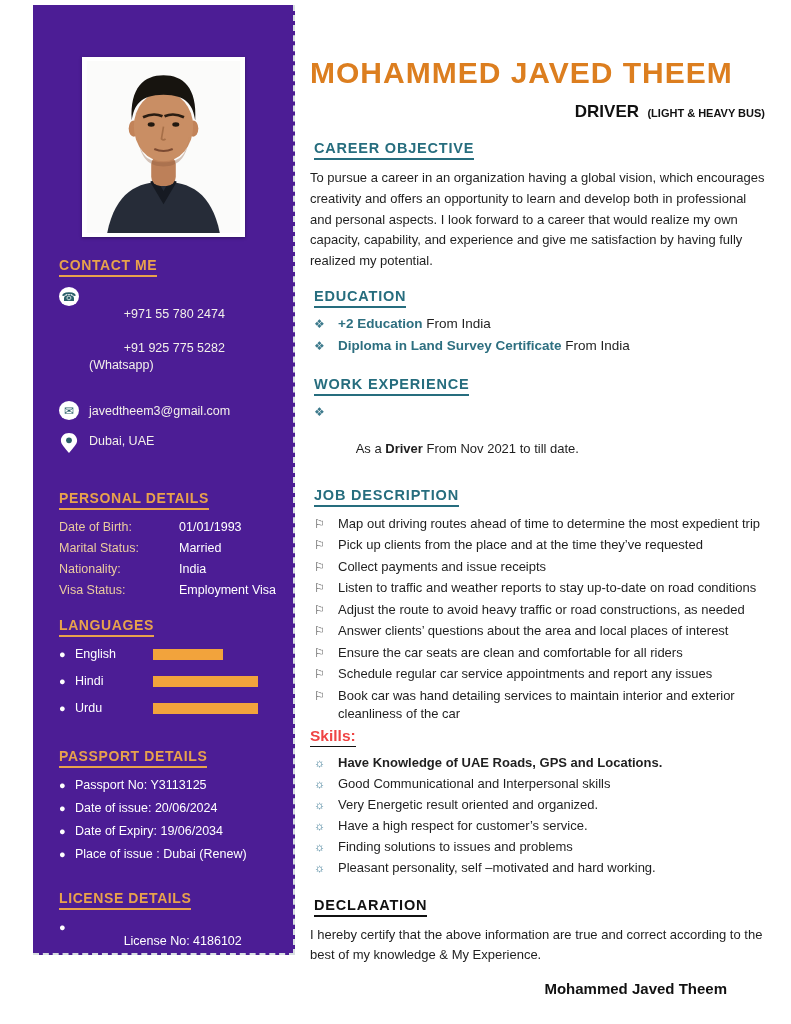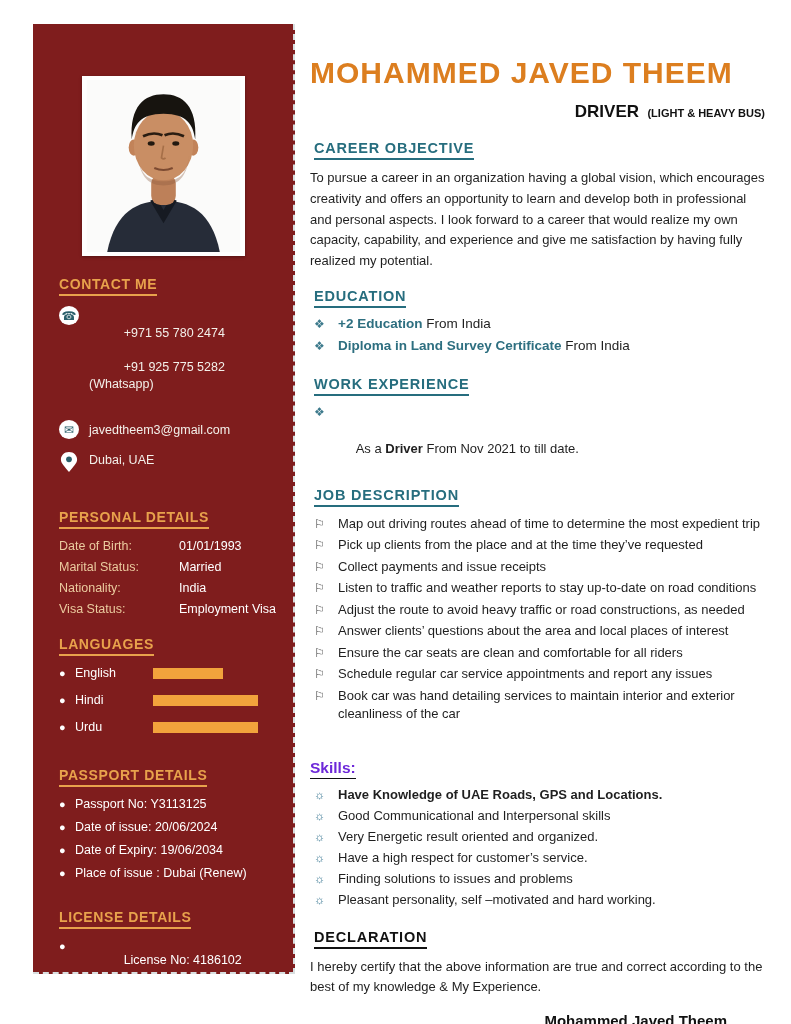--- a/index.html
+++ b/index.html
@@ -1,21 +1,21 @@
 <!DOCTYPE html>
 <html><head>
 <meta charset="utf-8">
 <style>
   html,body{margin:0;padding:0;background:#ffffff;}
   .page{position:relative;width:791px;height:1024px;background:#ffffff;overflow:hidden;
         font-family:"Liberation Sans", sans-serif;color:#1f1f1f;}
 
   
-  .sidebar{position:absolute;left:33px;top:24px;width:262px;height:950px;
-           background:#7f1d1d;box-sizing:border-box;
+  .sidebar{position:absolute;left:33px;top:5px;width:262px;height:950px;
+           background:#4c1d95;box-sizing:border-box;
            border-right:2px dashed #d8dfe0;border-bottom:2px dashed #d8dfe0;}
   .photo-wrap{width:163px;height:180px;background:#ffffff;margin:52px auto 0;
               padding:4px;box-sizing:border-box;box-shadow:0 1px 3px rgba(0,0,0,.35);}
   .photo-wrap svg{display:block;width:100%;height:100%;}
   .side-inner{padding:0 14px 0 26px;}
   .side-head{display:inline-block;color:#E8A24C;font-size:14px;font-weight:bold;
              letter-spacing:.6px;margin:20px 0 10px;border-bottom:2px solid #E8A24C;
              padding-bottom:2px;}
   .c-row{display:flex;gap:10px;margin:0 0 11px;align-items:flex-start;}
   .c-icon{width:20px;flex:0 0 20px;text-align:center;}
@@ -36,22 +36,22 @@
   
   .main{position:absolute;left:310px;top:56px;width:455px;}
   .title{margin:0;color:#DC7E1F;font-size:30px;font-weight:800;letter-spacing:1px;}
   .subtitle{text-align:right;margin:12px 0 2px;}
   .role{font-size:17px;font-weight:bold;color:#111;}
   .role-suffix{font-size:11px;font-weight:bold;color:#111;margin-left:4px;}
   .main-head{display:inline-block;color:#266D7E;font-size:14.5px;font-weight:bold;
              letter-spacing:.8px;margin:16px 4px 8px;border-bottom:2px solid #266D7E;
              padding-bottom:2px;}
   .black-head{color:#111;border-bottom-color:#111;}
-  .skills-head{display:inline-block;color:#6d28d9;font-size:15.5px;font-weight:bold;
-               margin:32px 0 8px;border-bottom:1.5px solid #111;padding-bottom:1px;}
+  .skills-head{display:inline-block;color:#ef4444;font-size:15.5px;font-weight:bold;
+               margin:0 0 8px;border-bottom:1.5px solid #111;padding-bottom:1px;}
   .body-text{margin:0;font-size:13px;line-height:1.6;color:#1f1f1f;}
   .edu-row{display:flex;margin:0 0 7px;font-size:13.5px;white-space:pre-wrap;}
   .glyph{width:24px;flex:0 0 24px;text-align:left;padding-left:4px;}
   .diamond{color:#3D7A8C;font-size:12px;padding-top:1px;}
   .edu-strong{color:#2E6F80;font-weight:bold;}
   .company{color:#2E6F80;font-weight:bold;font-size:13.5px;}
   .work-sub{margin:2px 0 0 24px;font-size:13px;white-space:pre-wrap;}
   .job-row{display:flex;margin:0 0 3px;font-size:13px;line-height:1.42;}
   .flag{color:#3b3b3b;font-size:12px;padding-top:1px;}
   .skill-row{display:flex;margin:0 0 6px;font-size:13px;}

